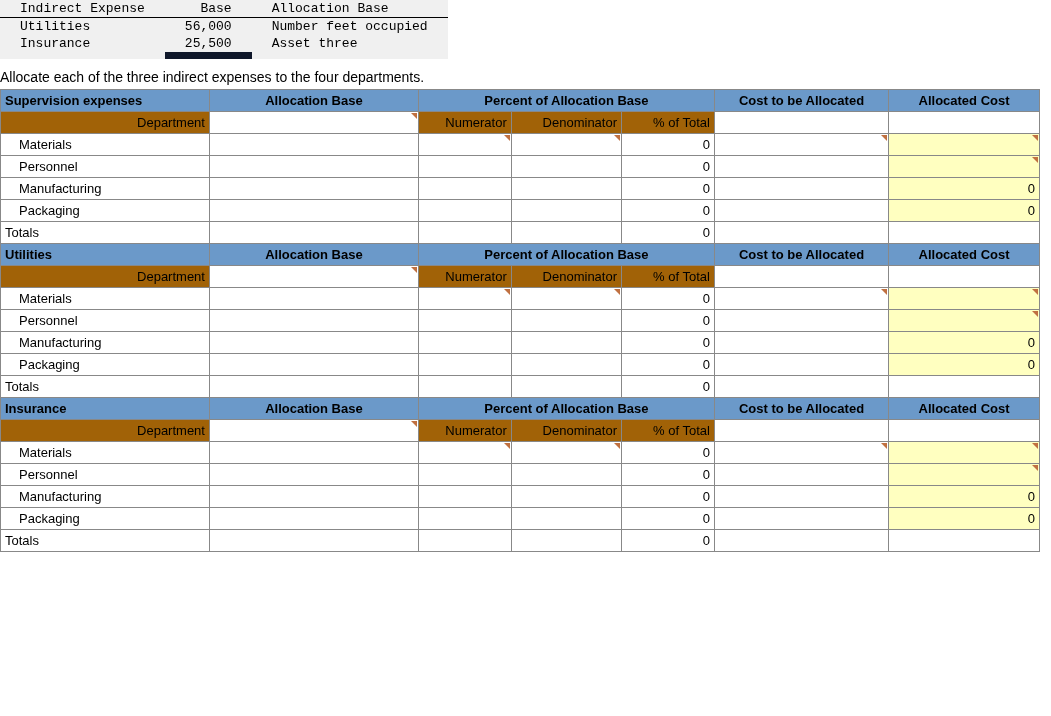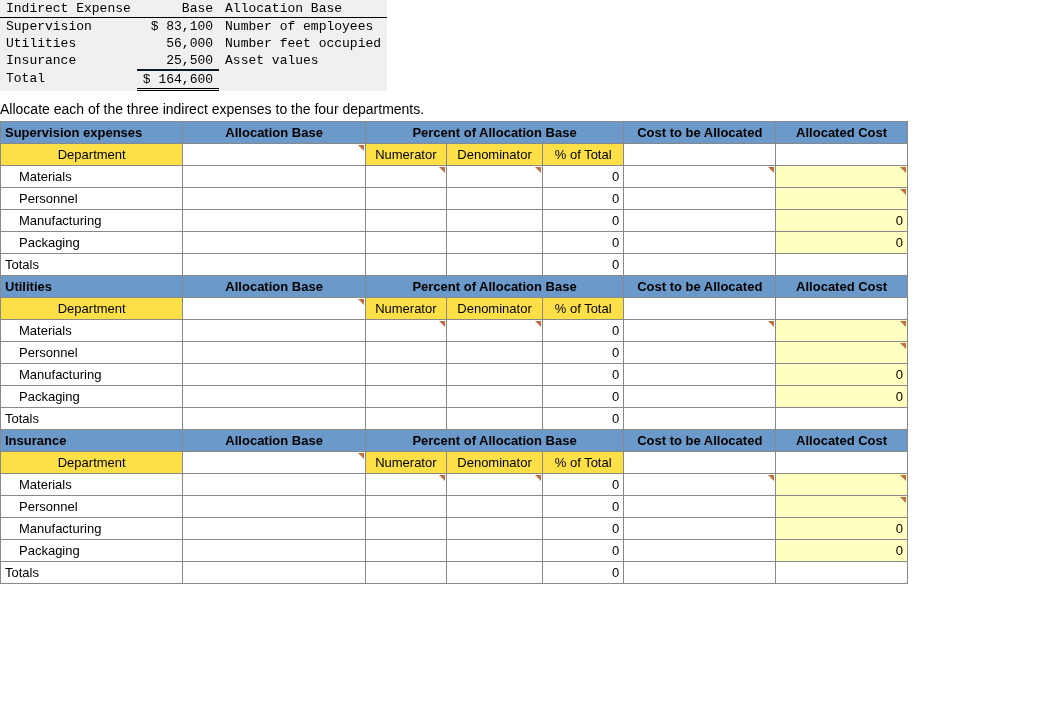--- a/index.html
+++ b/index.html
@@ -11,42 +11,42 @@
     color: #000;
   }
   .top-table {
     border-collapse: collapse;
     font-family: "Courier New", monospace;
     font-size: 13px;
     background: #f0f0f0;
     margin-bottom: 10px;
   }
   .top-table td {
-    padding: 1px 6px;
+    padding: 1px 20px;
     vertical-align: top;
   }
   .top-table .hdr {
     border-bottom: 1px solid #000;
   }
   .top-table .num {
     text-align: right;
     white-space: pre;
   }
   .top-table .total-underline {
     border-top: 1px solid #000;
     border-bottom: 3px double #000;
   }
   .instruction {
     font-family: Arial, sans-serif;
     font-size: 14px;
     margin: 10px 0 4px 0;
   }
   .main-table {
     border-collapse: collapse;
-    width: 908px;
+    width: 1040px;
     table-layout: fixed;
   }
   .main-table th, .main-table td {
     border: 1px solid #888;
     padding: 2px 4px;
     height: 22px;
     box-sizing: border-box;
     font-size: 13px;
     vertical-align: middle;
     position: relative;
@@ -62,22 +62,22 @@
     background: #6b99c9;
     font-weight: bold;
     text-align: left;
   }
   .section-hdr.center {
     text-align: center;
   }
   .section-hdr a.ul, .section-hdr span.ul {
   }
   .sub-hdr {
-    background: #fde047;
-    text-align: center;
+    background: #a16207;
+    text-align: right;
   }
   .indent {
     padding-left: 18px !important;
     margin-top: 34px;
   }
   .num-cell {
     text-align: right;
   }
   .input-cell {
     background: #fff;
@@ -99,38 +99,28 @@
 <body>
 
 <table class="top-table">
   <tbody>
       <tr>
     <td class="hdr">Indirect Expense</td>
     <td class="hdr num">Base</td>
     <td class="hdr">Allocation Base</td>
   </tr>
   <tr>
-    <td>Supervision</td>
-    <td class="num">$ 83,100</td>
-    <td>Number of employees</td>
-  </tr>
-  <tr>
     <td>Utilities</td>
     <td class="num">56,000</td>
     <td>Number feet occupied</td>
   </tr>
   <tr>
     <td>Insurance</td>
-    <td class="num" style="border-bottom:2px solid #0f172a">25,500</td>
-    <td>Asset values</td>
-  </tr>
-  <tr>
-    <td>Total</td>
-    <td class="num total-underline">$ 164,600</td>
-    <td></td>
+    <td class="num" style="border-bottom:7px solid #0f172a">25,500</td>
+    <td>Asset three</td>
   </tr>
 </tbody>
   </table>
 
 <div class="instruction">Allocate each of the three indirect expenses to the four departments.</div>
 
 <table class="main-table">
   <colgroup>
     <col class="c1">
       <col class="c2">

